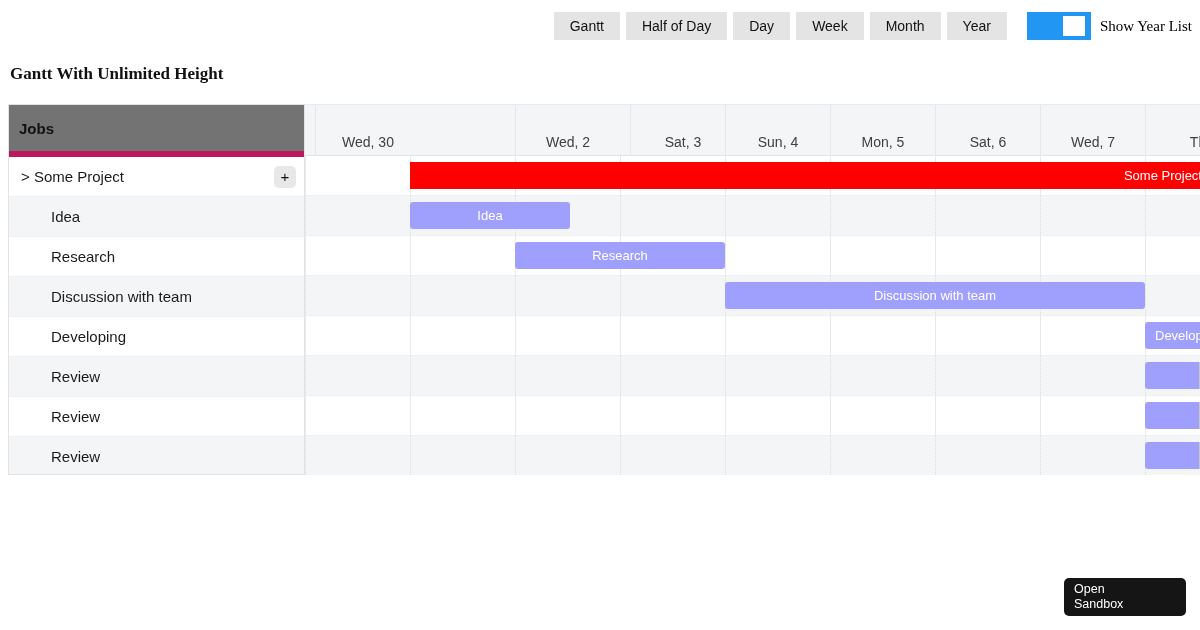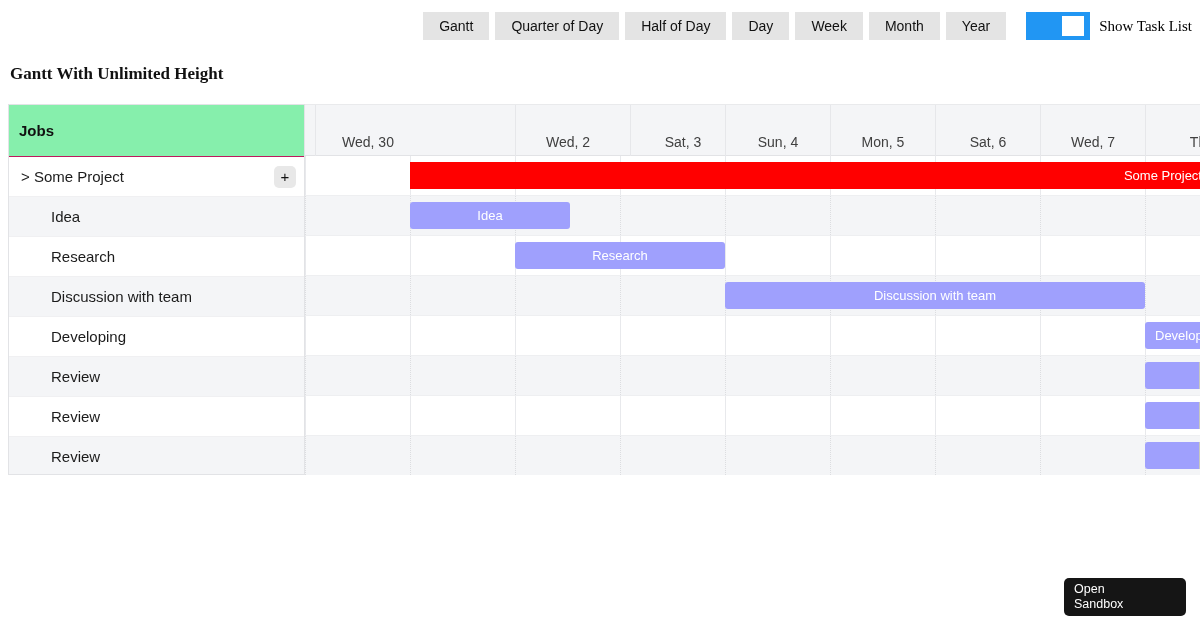--- a/index.html
+++ b/index.html
@@ -86,22 +86,22 @@
     height: 371px;
     border: 1px solid #e2e3e6;
     background: #ffffff;
     overflow: hidden;
   }
   .tl-header {
     height: 52px;
     display: flex;
     align-items: center;
     padding-left: 10px;
-    border-bottom: 1px solid #be185d;
-    background: #86efac;
+    border-bottom: 6px solid #be185d;
+    background: #737373;
   }
   .tl-header-label {
     font-size: 15px;
     font-weight: bold;
     color: #111111;
   }
   .tl-row {
     height: 40px;
     display: flex;
     align-items: center;
@@ -225,32 +225,31 @@
     line-height: 15px;
     padding: 4px 0 0 10px;
     cursor: pointer;
   }
 </style>
 </head>
 <body>
 
 <div class="toolbar">
   <button class="view-btn">Gantt</button>
-  <button class="view-btn">Quarter of Day</button>
   <button class="view-btn">Half of Day</button>
   <button class="view-btn">Day</button>
   <button class="view-btn">Week</button>
   <button class="view-btn">Month</button>
   <button class="view-btn">Year</button>
 
   <div class="toggle-wrap">
     <div class="toggle">
       <div class="knob"></div>
     </div>
-    <span class="toggle-label">Show Task List</span>
+    <span class="toggle-label">Show Year List</span>
   </div>
 </div>
 
 <div class="page-title">Gantt With Unlimited Height</div>
 
 <div class="gantt">
 
   <div class="tasklist">
     <div class="tl-header">
       <span class="tl-header-label">Jobs</span>

